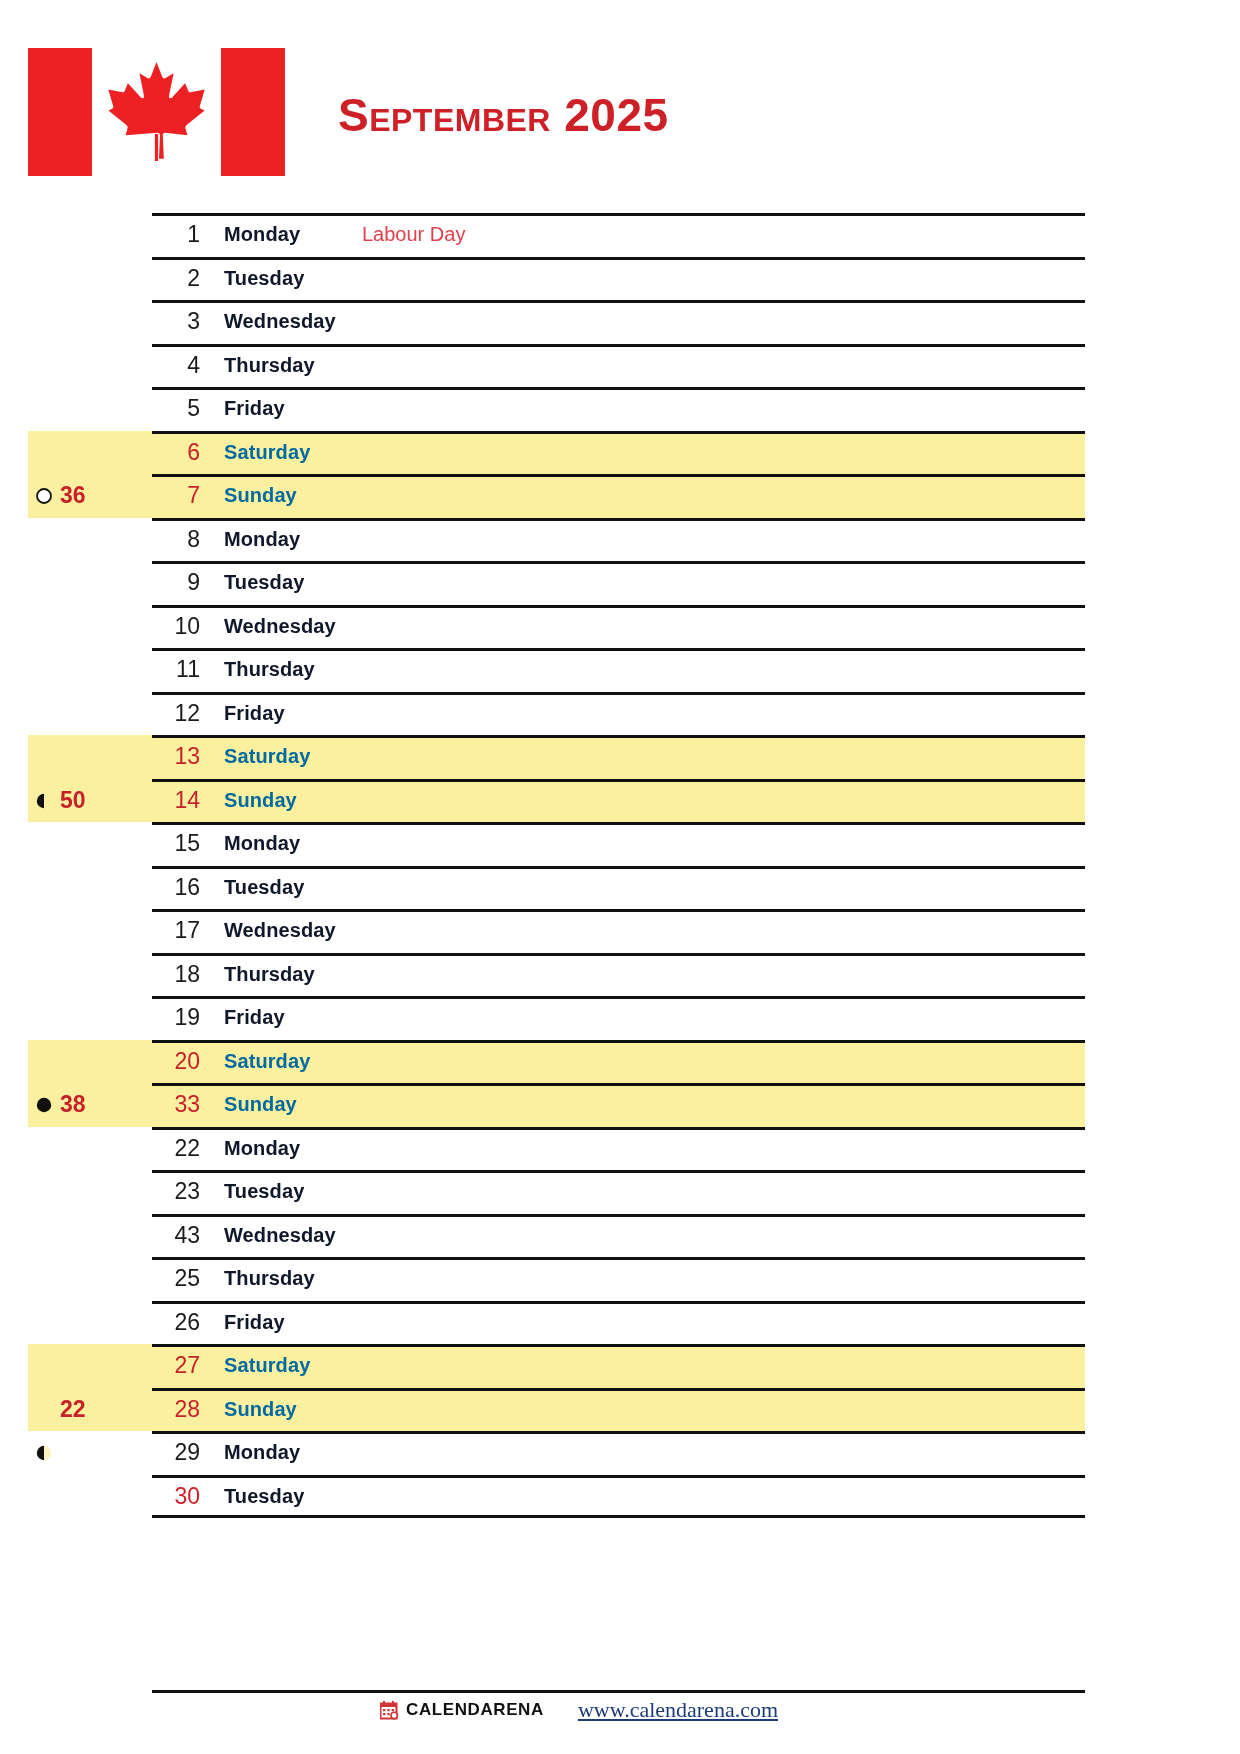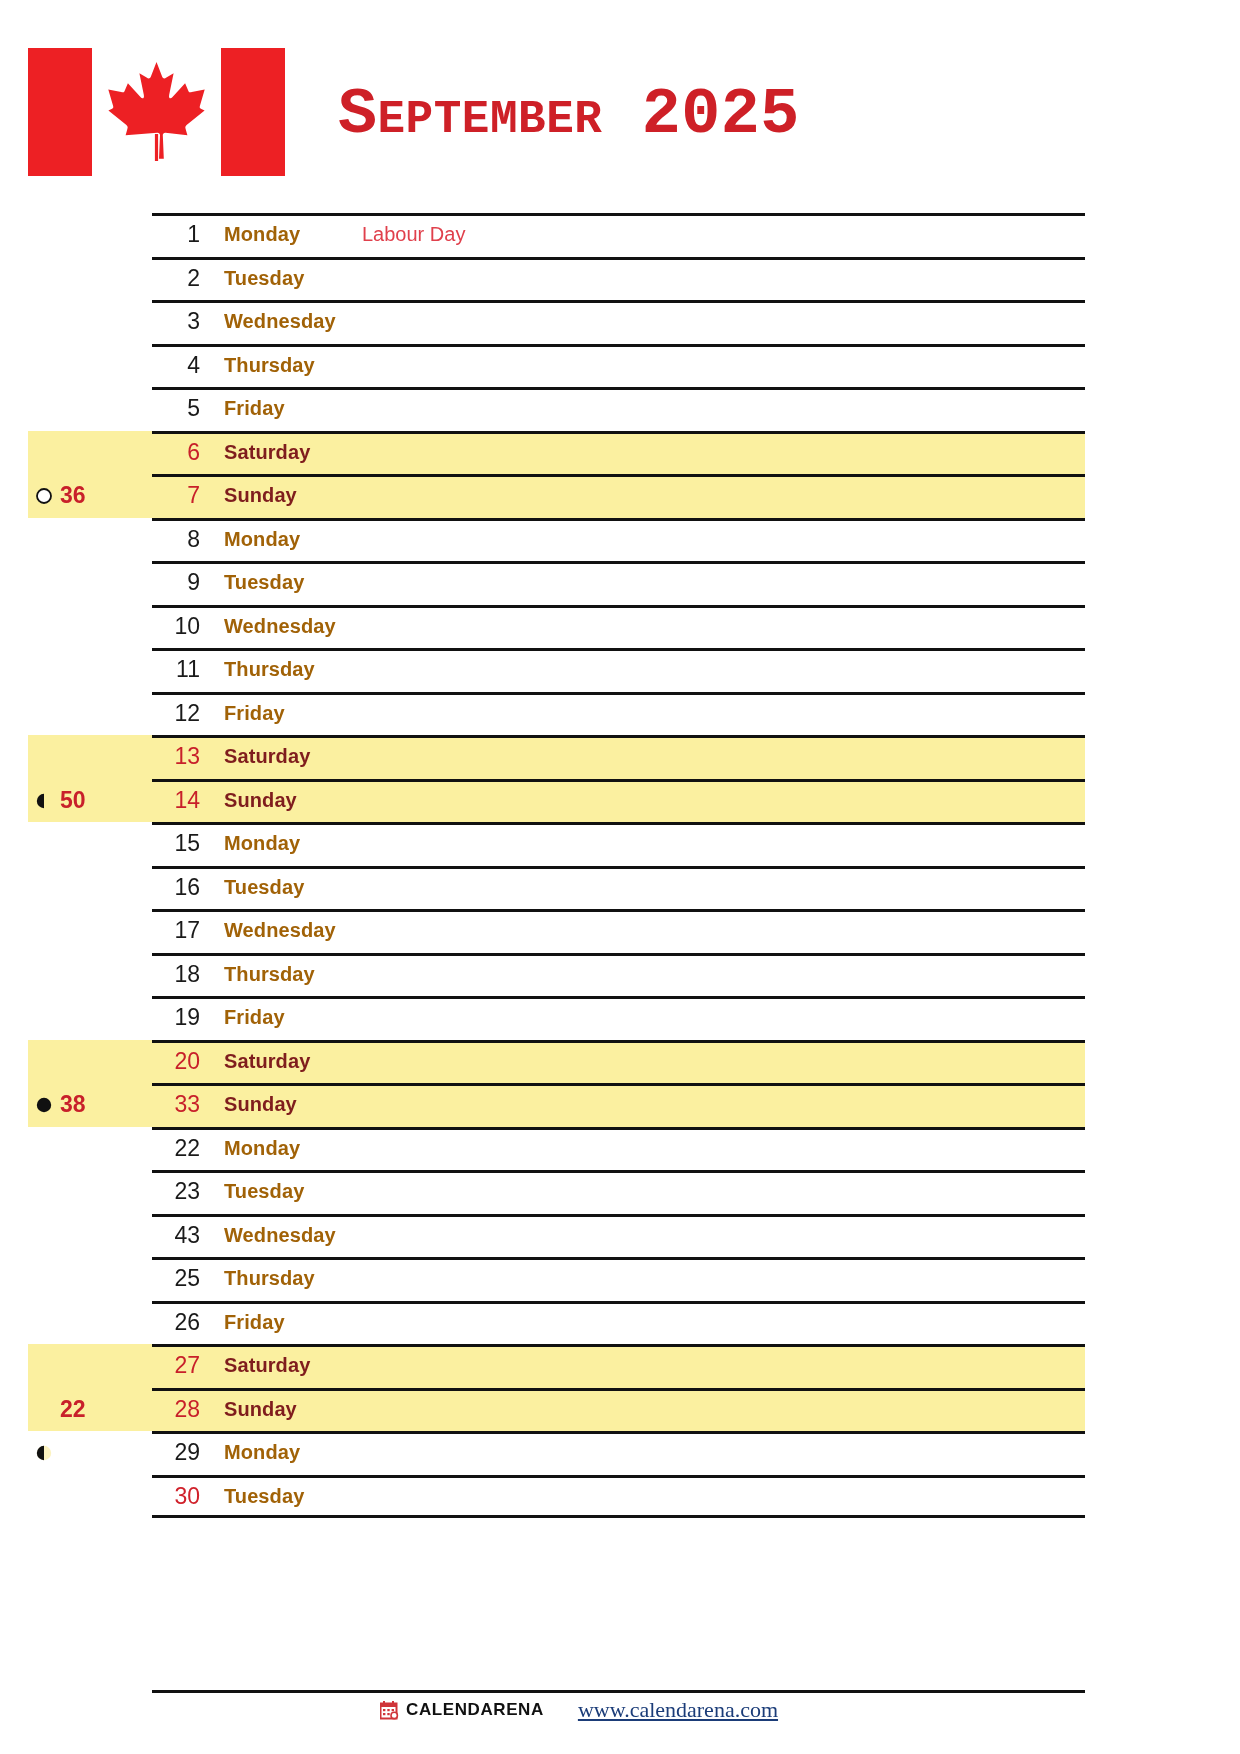--- a/index.html
+++ b/index.html
@@ -44,23 +44,23 @@
     position: absolute;
     left: 64px;
     top: 0;
     width: 129px;
     height: 128px;
   }
   .title {
     position: absolute;
     left: 338px;
     top: 84px;
-    font-family: Liberation Mono, monospace;
+    font-family: Liberation Sans, sans-serif;
     font-weight: bold;
-    font-size: 65px;
+    font-size: 46px;
     line-height: 62px;
     letter-spacing: 0.5px;
     color: #CE2027;
     font-variant: small-caps;
     white-space: nowrap;
   }
 
   
   .calendar {
     position: absolute;
@@ -147,25 +147,25 @@
   }
 
   .dayname {
     position: absolute;
     left: 224px;
     top: 0;
     height: 43.5px;
     line-height: 43.5px;
     font-size: 20px;
     font-weight: bold;
-    color: #a16207;
+    color: #0f172a;
     letter-spacing: 0.1px;
   }
   .dayname.weekend {
-    color: #7f1d1d;
+    color: #0369a1;
   }
 
   .holiday {
     position: absolute;
     left: 362px;
     top: 0;
     height: 43.5px;
     line-height: 43.5px;
     font-size: 20px;
     color: #E0404C;

